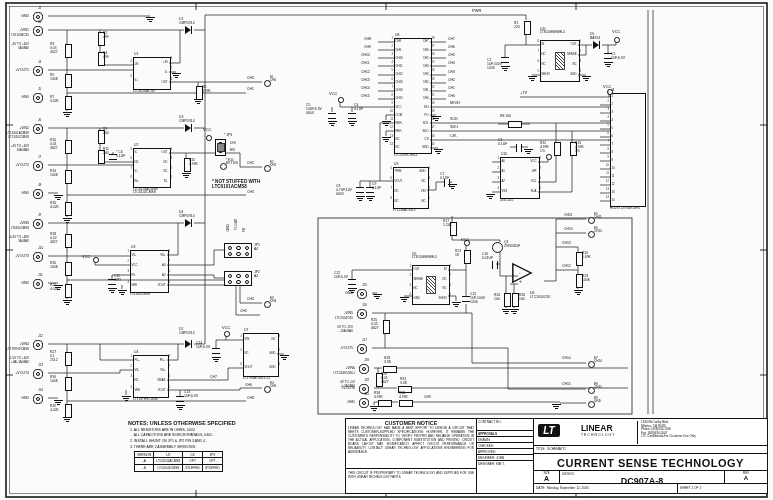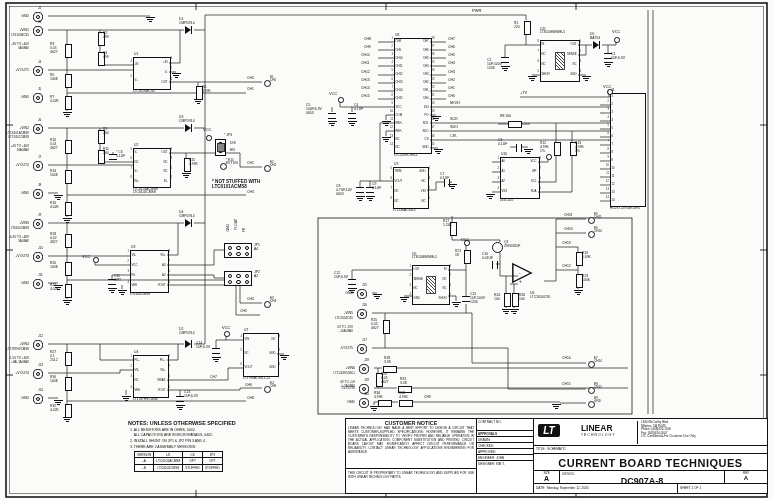--- a/index.html
+++ b/index.html
@@ -1197,21 +1197,21 @@
         <div>Milpitas, CA 95035</div>
         <div>Phone: (408)432-1900</div>
         <div>Fax: (408)434-0507</div>
         <div>LTC Confidential-For Customer Use Only</div>
       </div>
     </div>
     <div class="cell" style="left:188px;top:27px;width:233px;height:8px;border-right:none;padding:1px 2px;">
       <span>TITLE:</span>&nbsp;
       <span>SCHEMATIC</span>
     </div>
-    <div class="cell bigtitle" style="left:188px;top:35px;width:233px;height:17px;border-right:none;padding-top:3px;">CURRENT BOARD TECHNIQUES</div>
+    <div class="cell bigtitle" style="left:188px;top:35px;width:233px;height:17px;border-right:none;padding-top:3px;">CURRENT SENSE TECHNOLOGY</div>
     <div class="cell" style="left:188px;top:52px;width:26px;height:13px;text-align:center;">
       <div style="font-size:2.8px;">SIZE</div>
       <div style="font-size:7px;font-weight:bold;">A</div>
     </div>
     <div class="cell" style="left:214px;top:52px;width:165px;height:13px;">
       <div style="font-size:2.8px;padding:0.5px 2px;">DWG NO.</div>
       <div style="font-size:9px;font-weight:bold;text-align:center;">DC907A-8</div>
     </div>
     <div class="cell" style="left:379px;top:52px;width:42px;height:13px;border-right:none;text-align:center;">
       <div style="font-size:2.8px;">REV</div>

